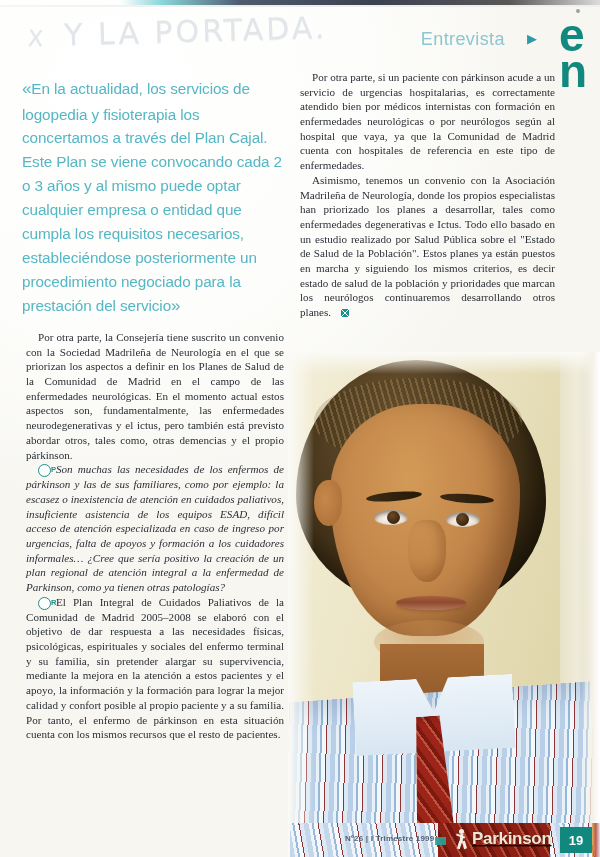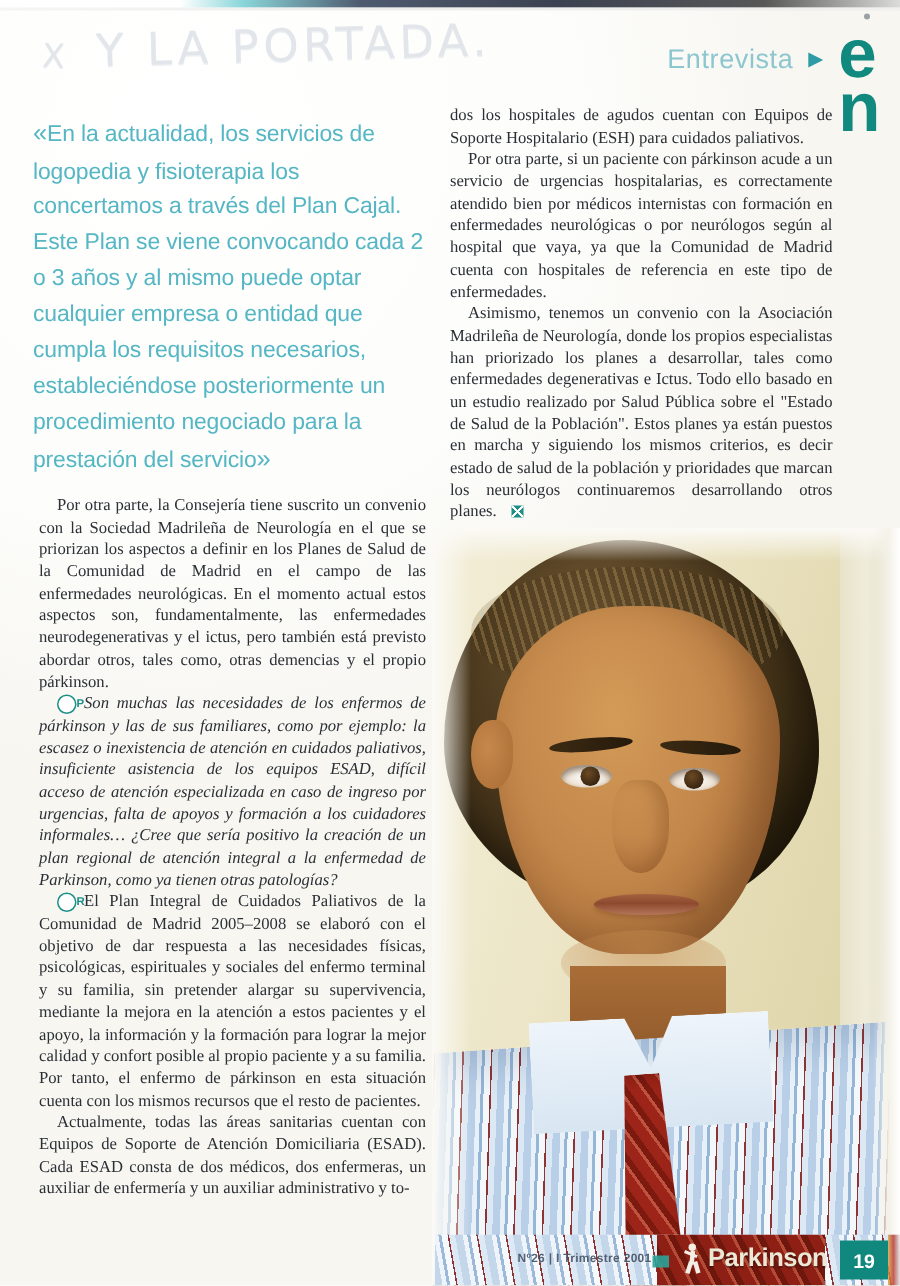--- a/index.html
+++ b/index.html
@@ -36,21 +36,21 @@
     transform:rotate(-1.6deg);
     text-shadow:0 1px 0 #eef1f3;
     white-space:nowrap;
     user-select:none;
   }
   .handwriting .hw-x{font-size:22px;margin-right:18px;display:inline-block;transform:rotate(4deg);}
 
   
   .header{
     position:absolute;right:8px;top:18px;
-    display:flex;align-items:flex-start;gap:10px;
+    display:flex;align-items:flex-start;gap:22px;
   }
   .kicker{
     font-family:"Liberation Sans", sans-serif;
     font-size:18px;
     color:#8cc6cf;
     letter-spacing:.4px;
     padding-top:11px;
   }
   .kicker-arrow{
     color:#2f9ba6;font-size:13px;padding-top:14px;line-height:1;
@@ -290,21 +290,21 @@
     opacity:.85;
     text-shadow:0 1px 0 rgba(255,255,255,.35);
     white-space:nowrap;
   }
   .footer-tealmark{
     position:absolute;left:145px;top:14px;width:11px;height:8px;
     background:#2aa39a;opacity:.9;
   }
   .brandlogo{
     position:absolute;left:166px;top:6px;
-    display:flex;align-items:center;gap:4px;
+    display:flex;align-items:center;gap:4px;text-decoration:underline;
   }
   .walk-icon{
     position:relative;width:12px;height:20px;
   }
   .walk-icon .wk-head{
     position:absolute;left:3px;top:0;width:5px;height:5px;border-radius:50%;
     background:#f2efe4;
   }
   .walk-icon .wk-body{
     position:absolute;left:4px;top:5px;width:3px;height:9px;background:#f2efe4;
@@ -364,36 +364,34 @@
       <span class="ln">e</span>
       <span class="ln">n</span>
     </div>
   </div>
 
   <div class="pullquote">
     <span class="pq-open">«</span><span>En la actualidad, los servicios de logopedia y fisioterapia los concertamos a través del Plan Cajal. Este Plan se viene convocando cada 2 o 3 años y al mismo puede optar cualquier empresa o entidad que cumpla los requisitos necesarios, estableciéndose posteriormente un procedimiento negociado para la prestación del servicio</span><span class="pq-close">»</span>
   </div>
 
   <div class="col col-right">
-    <p class="noind">dos los hospitales de agudos cuentan con Equipos de Soporte Hospitalario (ESH) para cuidados paliativos.</p>
     <p>Por otra parte, si un paciente con párkinson acude a un servicio de urgencias hospitalarias, es correctamente atendido bien por médicos internistas con formación en enfermedades neurológicas o por neurólogos según al hospital que vaya, ya que la Comunidad de Madrid cuenta con hospitales de referencia en este tipo de enfermedades.</p>
     <p>
       <span>Asimismo, tenemos un convenio con la Asociación Madrileña de Neurología, donde los propios especialistas han priorizado los planes a desarrollar, tales como enfermedades degenerativas e Ictus. Todo ello basado en un estudio realizado por Salud Pública sobre el "Estado de Salud de la Población". Estos planes ya están puestos en marcha y siguiendo los mismos criterios, es decir estado de salud de la población y prioridades que marcan los neurólogos continuaremos desarrollando otros planes.</span><span class="endmark"></span>
     </p>
   </div>
 
   <div class="col col-left">
     <p>Por otra parte, la Consejería tiene suscrito un convenio con la Sociedad Madrileña de Neurología en el que se priorizan los aspectos a definir en los Planes de Salud de la Comunidad de Madrid en el campo de las enfermedades neurológicas. En el momento actual estos aspectos son, fundamentalmente, las enfermedades neurodegenerativas y el ictus, pero también está previsto abordar otros, tales como, otras demencias y el propio párkinson.</p>
     <p class="qa">
       <span class="marker">P</span><span>Son muchas las necesidades de los enfermos de párkinson y las de sus familiares, como por ejemplo: la escasez o inexistencia de atención en cuidados paliativos, insuficiente asistencia de los equipos ESAD, difícil acceso de atención especializada en caso de ingreso por urgencias, falta de apoyos y formación a los cuidadores informales… ¿Cree que sería positivo la creación de un plan regional de atención integral a la enfermedad de Parkinson, como ya tienen otras patologías?</span>
     </p>
     <p>
       <span class="marker">R</span><span>El Plan Integral de Cuidados Paliativos de la Comunidad de Madrid 2005–2008 se elaboró con el objetivo de dar respuesta a las necesidades físicas, psicológicas, espirituales y sociales del enfermo terminal y su familia, sin pretender alargar su supervivencia, mediante la mejora en la atención a estos pacientes y el apoyo, la información y la formación para lograr la mejor calidad y confort posible al propio paciente y a su familia. Por tanto, el enfermo de párkinson en esta situación cuenta con los mismos recursos que el resto de pacientes.</span>
     </p>
-    <p>Actualmente, todas las áreas sanitarias cuentan con Equipos de Soporte de Atención Domiciliaria (ESAD). Cada ESAD consta de dos médicos, dos enfermeras, un auxiliar de enfermería y un auxiliar administrativo y to-</p>
   </div>
 
   <div class="photo">
     <div class="bg-wall"></div>
     <div class="bg-panel"></div>
     <div class="hair"></div>
     <div class="face"></div>
     <div class="ear"></div>
     <div class="brow l"></div>
     <div class="brow r"></div>
@@ -411,21 +409,21 @@
     <div class="collar"></div>
     <div class="tie"></div>
     <div class="photo-fade-left"></div>
     <div class="photo-fade-top"></div>
     <div class="photo-right-strip"></div>
   </div>
 
   <div class="footer">
     <div class="footer-shirt"></div>
     <div class="footer-tie"></div>
-    <div class="footer-issue">Nº26 | I Trimestre 2001</div>
+    <div class="footer-issue">Nº26 | I Trimestre 1999</div>
     <div class="footer-tealmark"></div>
     <div class="brandlogo">
       <span class="walk-icon">
         <span class="wk-head"></span>
           <span class="wk-body"></span>
         <span class="wk-arm"></span>
           <span class="wk-leg1"></span>
           <span class="wk-leg2"></span>
       </span>
       <span class="brandname">Parkinson</span>

